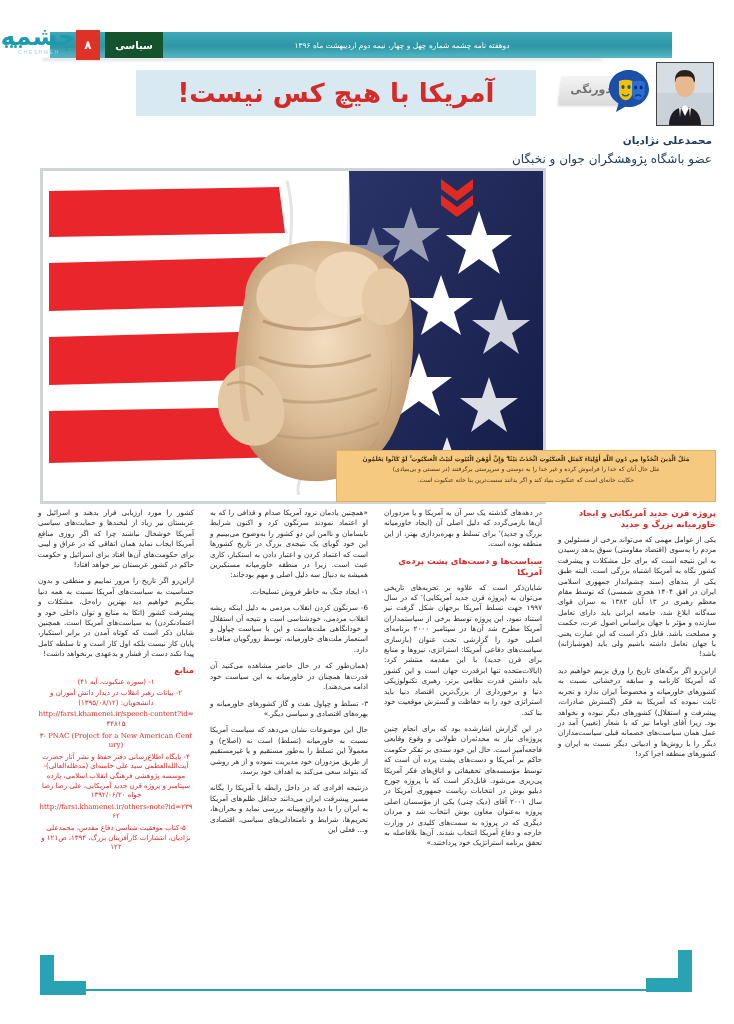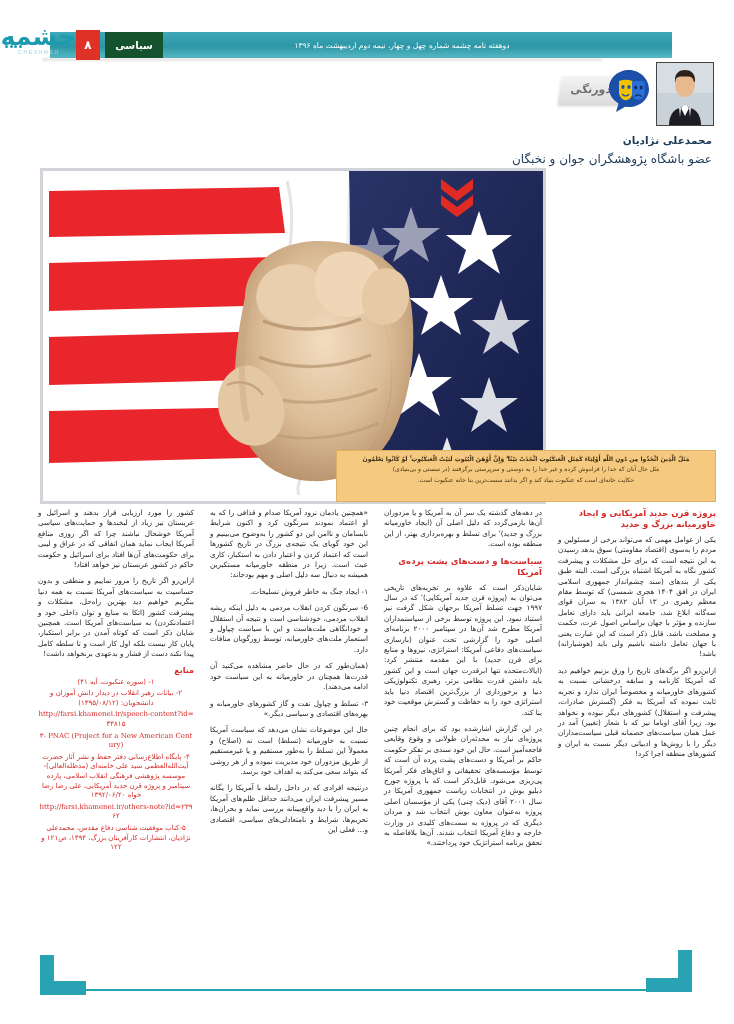--- a/index.html
+++ b/index.html
@@ -114,20 +114,23 @@
       <div class="logo-dots">
           <i></i>
           <i></i>
           <i></i>
           <i></i>
         </div>
       <div class="logo-under">CHESHMEH</div>
     </div>
   </div>
 
+  <div class="headline-band">
+    <div class="headline">آمریکا با هیچ کس نیست!</div>
+  </div>
 
   <div class="collogo">
     <div class="collogo-plate"></div>
     <div class="collogo-text">دورنگی</div>
     <svg class="masks" viewBox="0 0 46 46">
       <path d="M23 2C11.9 2 3 10 3 20c0 6.5 3.8 12.2 9.5 15.4L10 44l9.2-5.2c1.2.2 2.5.3 3.8.3 11.1 0 20-8 20-18S34.1 2 23 2z" fill="#1b4fa8"></path>
       <path d="M13 13c4.5-1.8 9-1.8 13.5 0v11c0 4.6-3 8.2-6.7 8.2S13 28.6 13 24V13z" fill="#f2c200"></path>
       <ellipse cx="17" cy="19" rx="1.6" ry="2.1" fill="#1b4fa8"></ellipse>
       <ellipse cx="23" cy="19" rx="1.6" ry="2.1" fill="#1b4fa8"></ellipse>
       <path d="M16.5 26.5c1.8 1.6 4.4 1.6 6.2 0" stroke="#1b4fa8" stroke-width="1.3" fill="none" stroke-linecap="round"></path>

